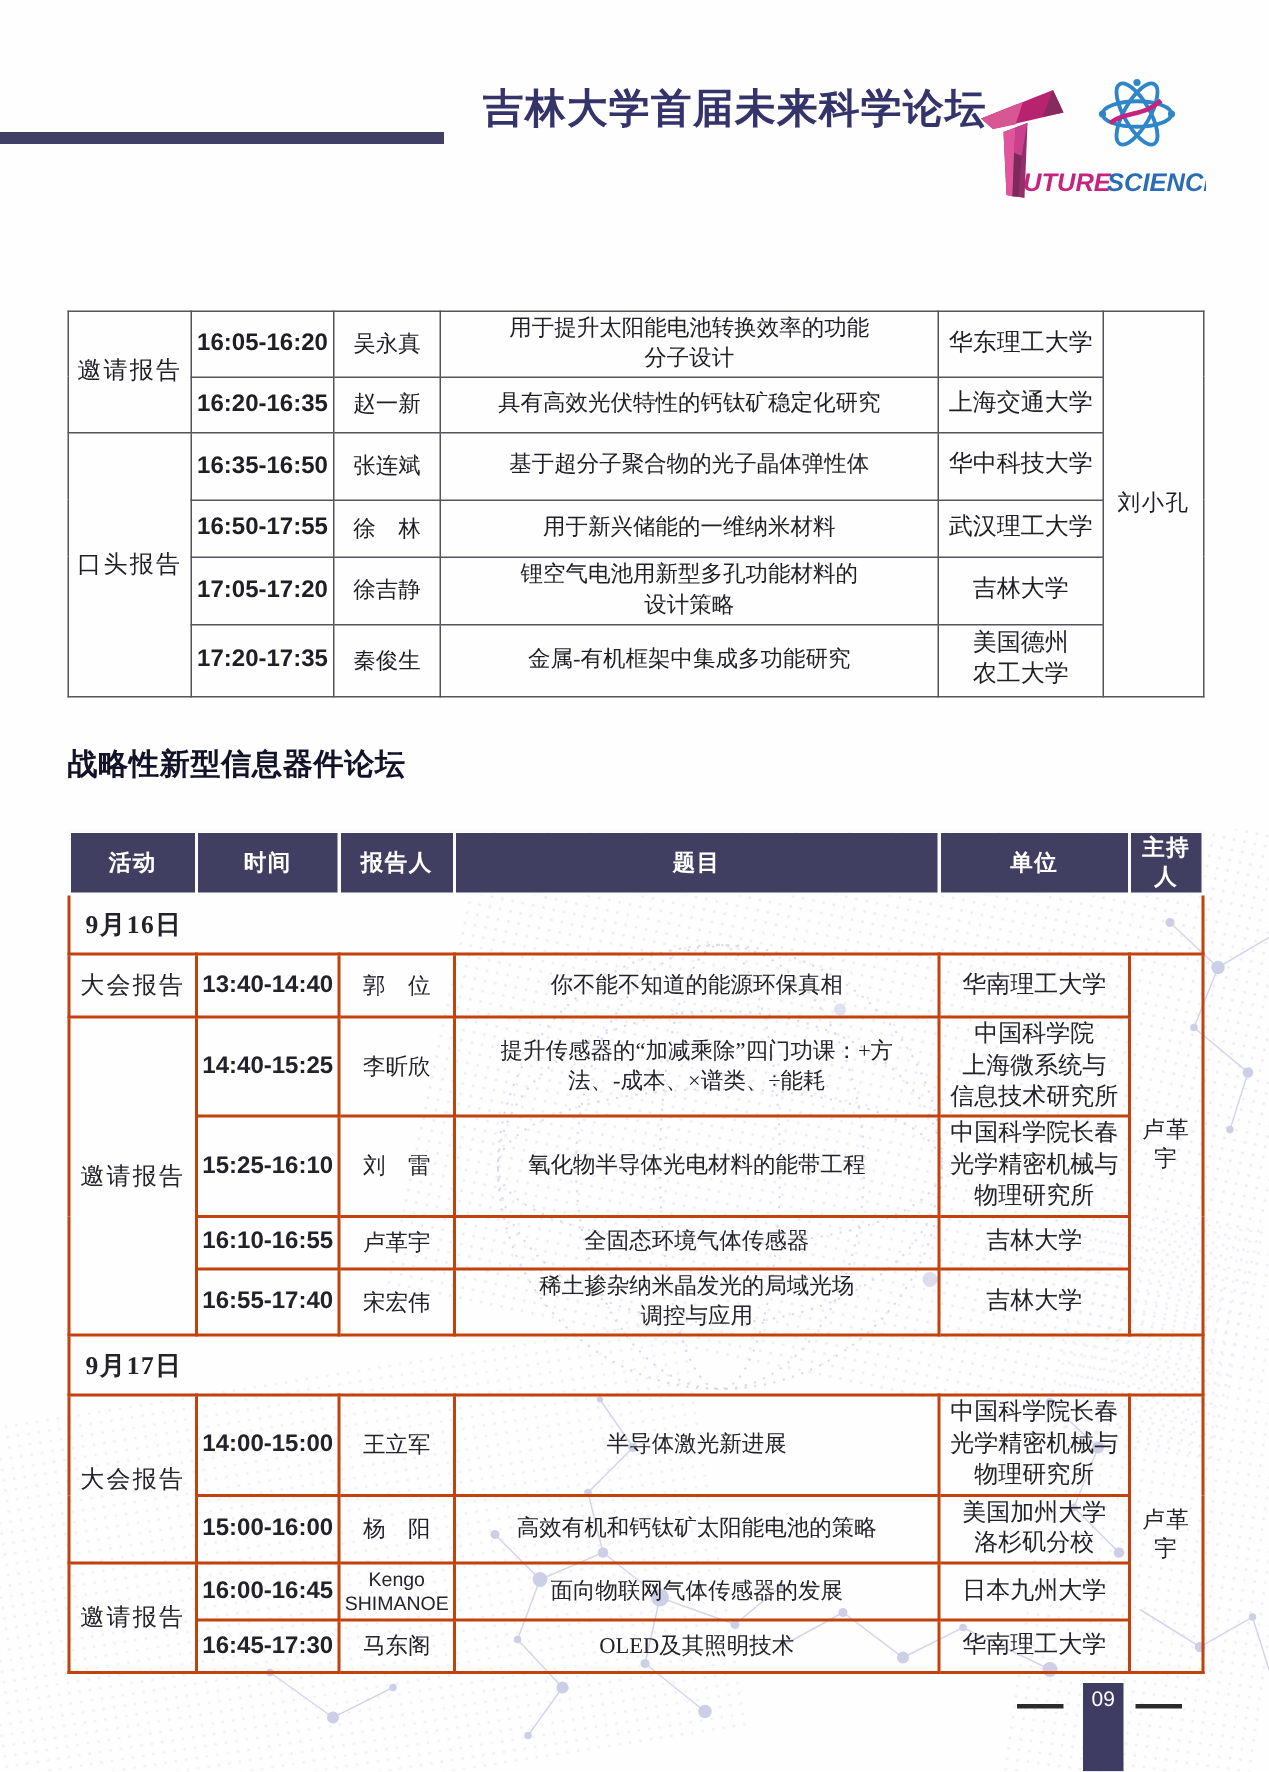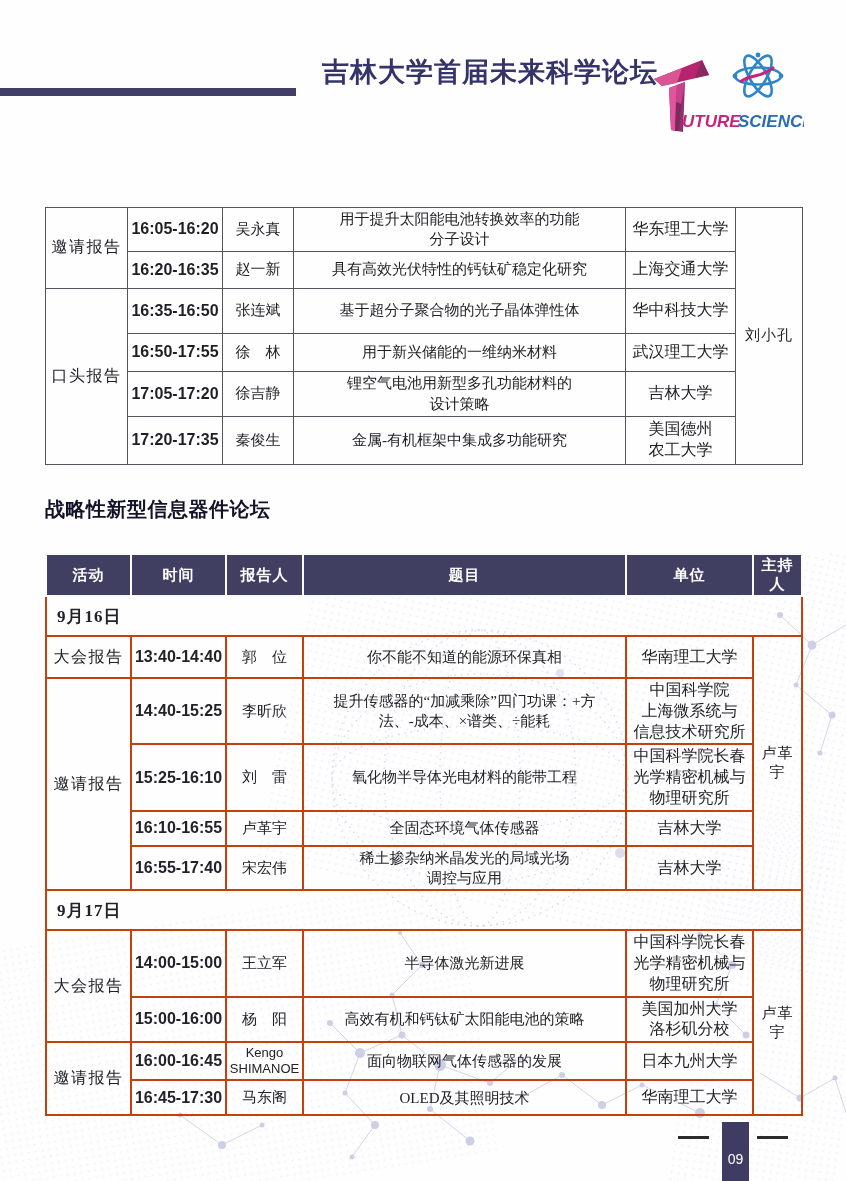--- a/index.html
+++ b/index.html
@@ -47,21 +47,21 @@
   
   .sec-title {
     position:absolute; left:45px; top:496px; font-weight:bold; font-size:20px; color:#121228; letter-spacing:0.5px;
   }
   .sec-sub { position:absolute; left:45px; top:521px; font-weight:bold; font-size:14px; color:#1a1a2e; }
   .sec-sub .gap { display:inline-block; width:34px; }
   
   .page-tab {
     position:absolute; left:722px; top:1122px; width:27px; height:59px; background:#3e3c62;
     color:#ffffff; font-family:"Liberation Sans","DejaVu Sans",sans-serif; font-size:14px;
-    text-align:center; padding-top:29px; box-sizing:border-box;
+    text-align:center; padding-top:2px; box-sizing:border-box;
   }
   .dash { position:absolute; top:1136px; width:31px; height:3px; background:#2b2b2b; }
   .dash-left { left:678px; } .dash-right { left:757px; }
 </style>
 </head>
 <body>
 
 <div class="page">
 
   <svg class="bg-pattern" viewBox="0 0 846 628" xmlns="http://www.w3.org/2000/svg">

